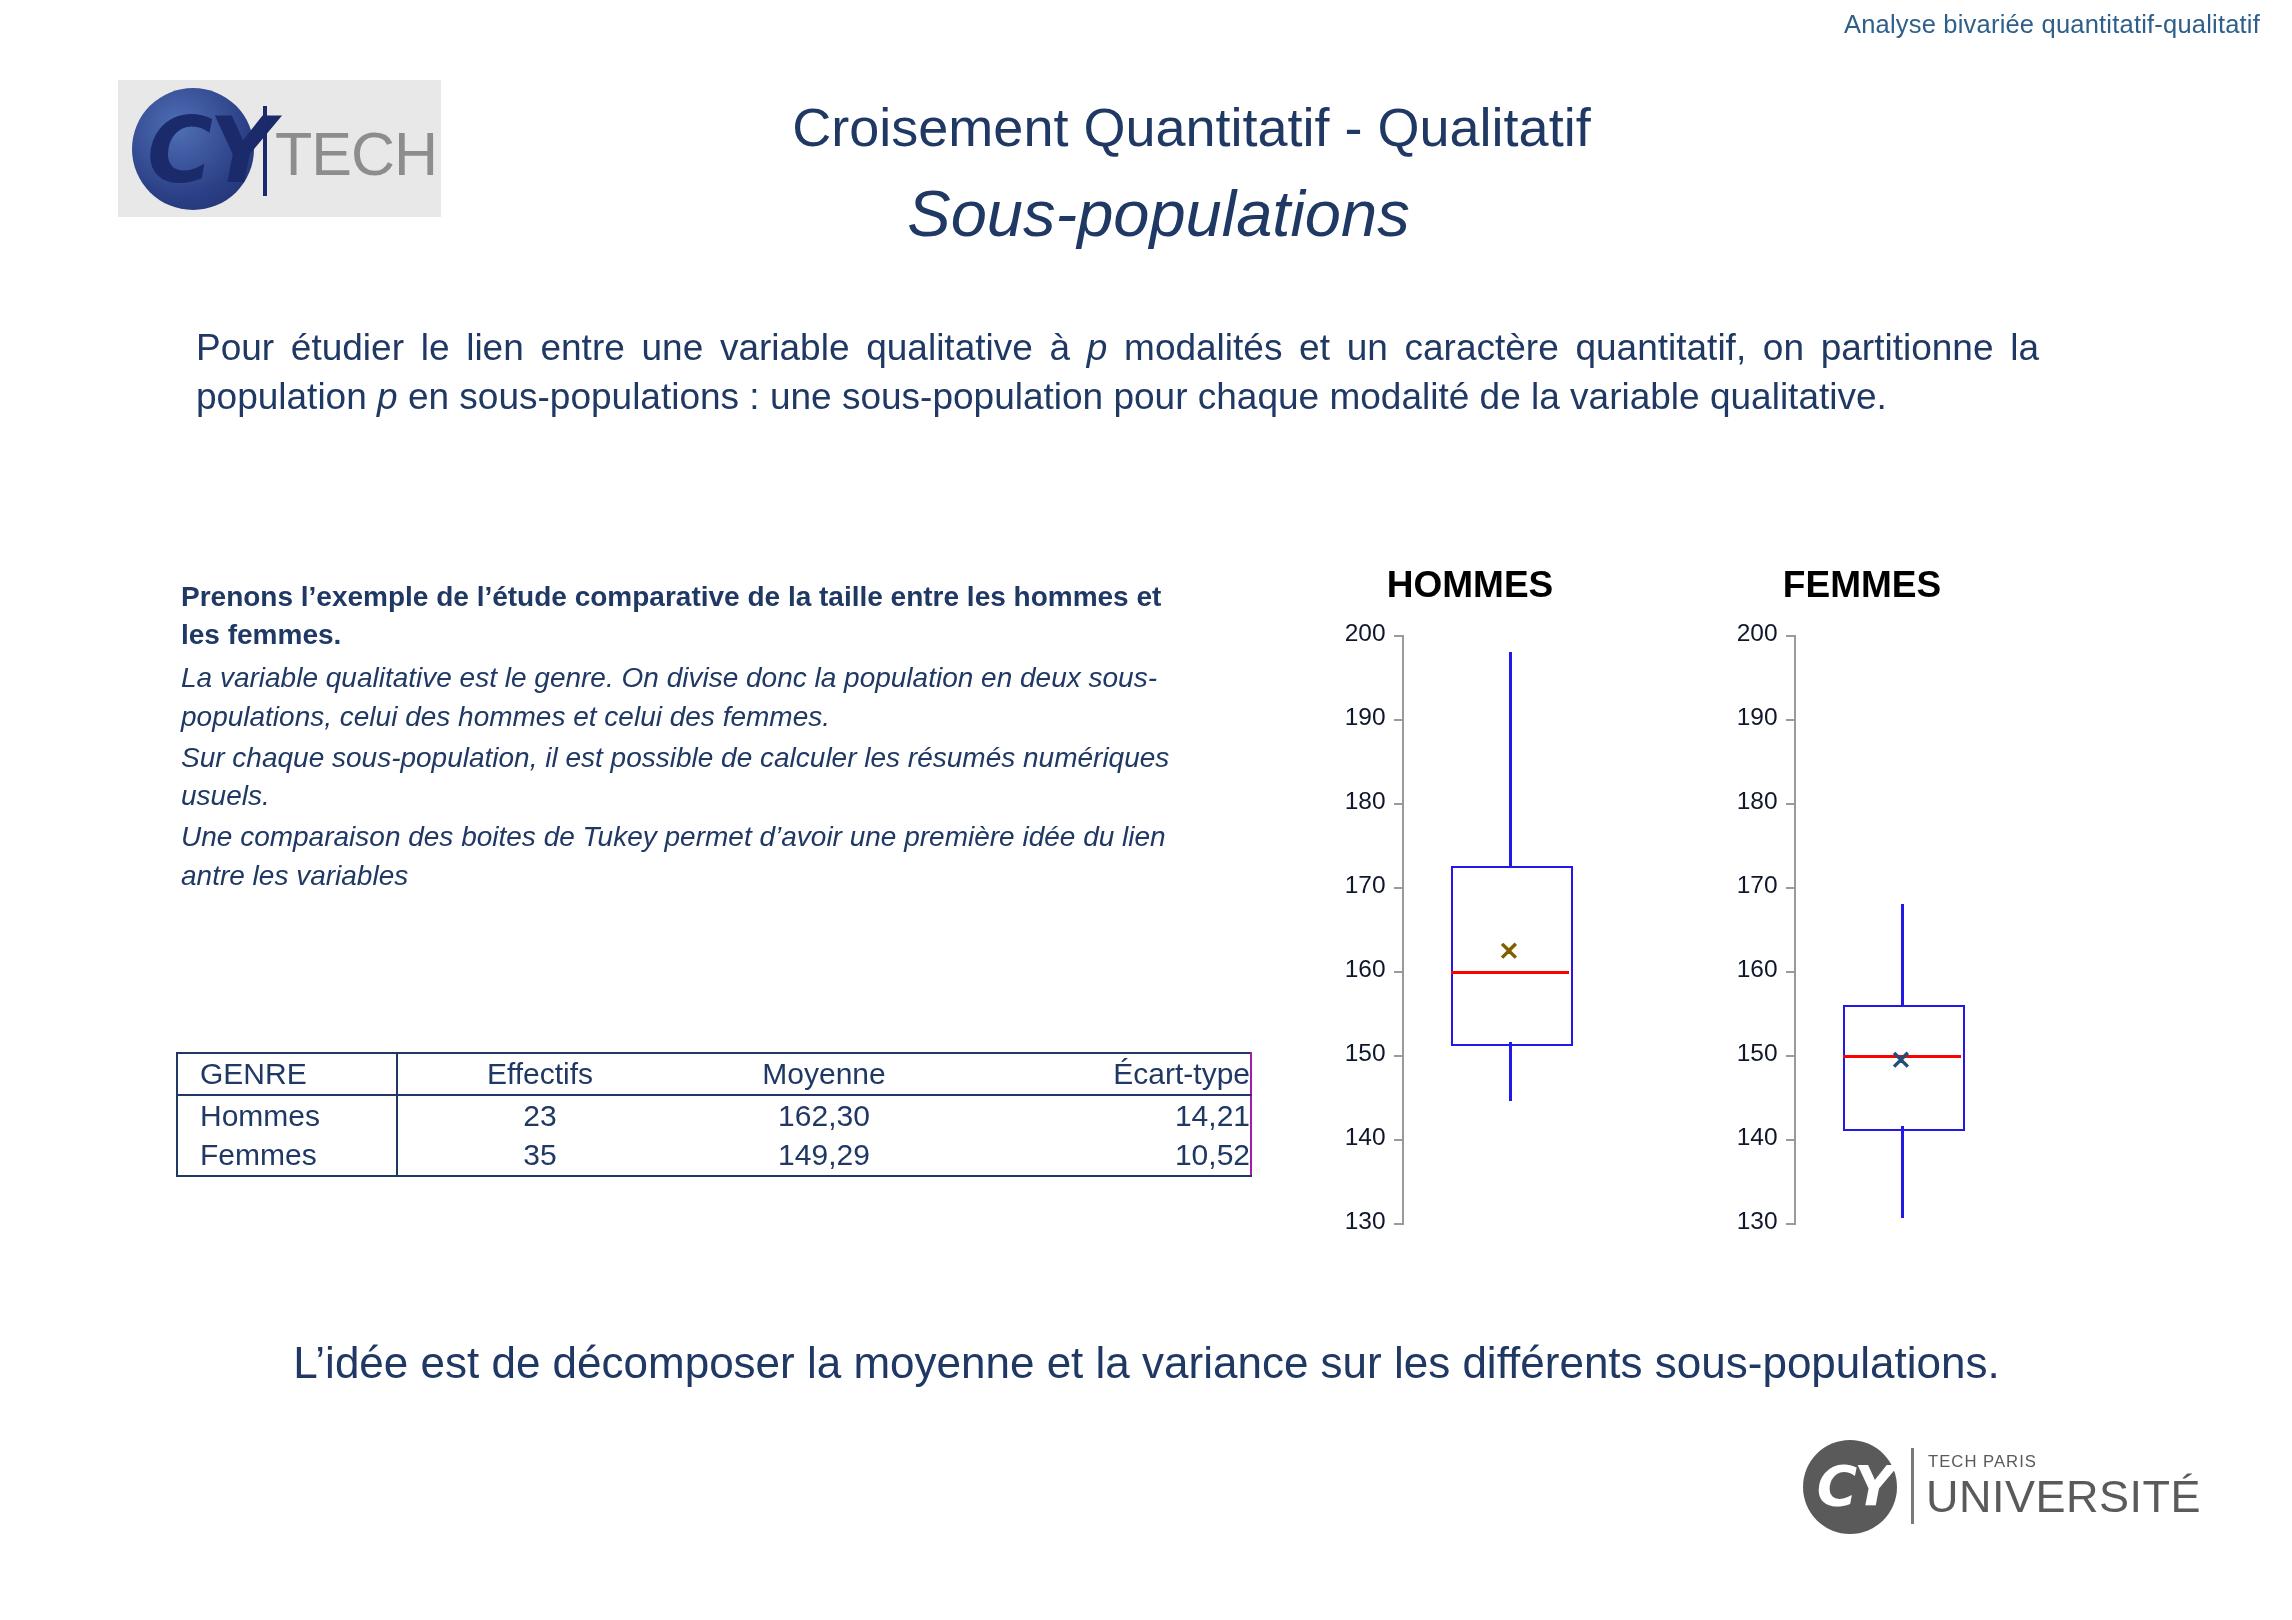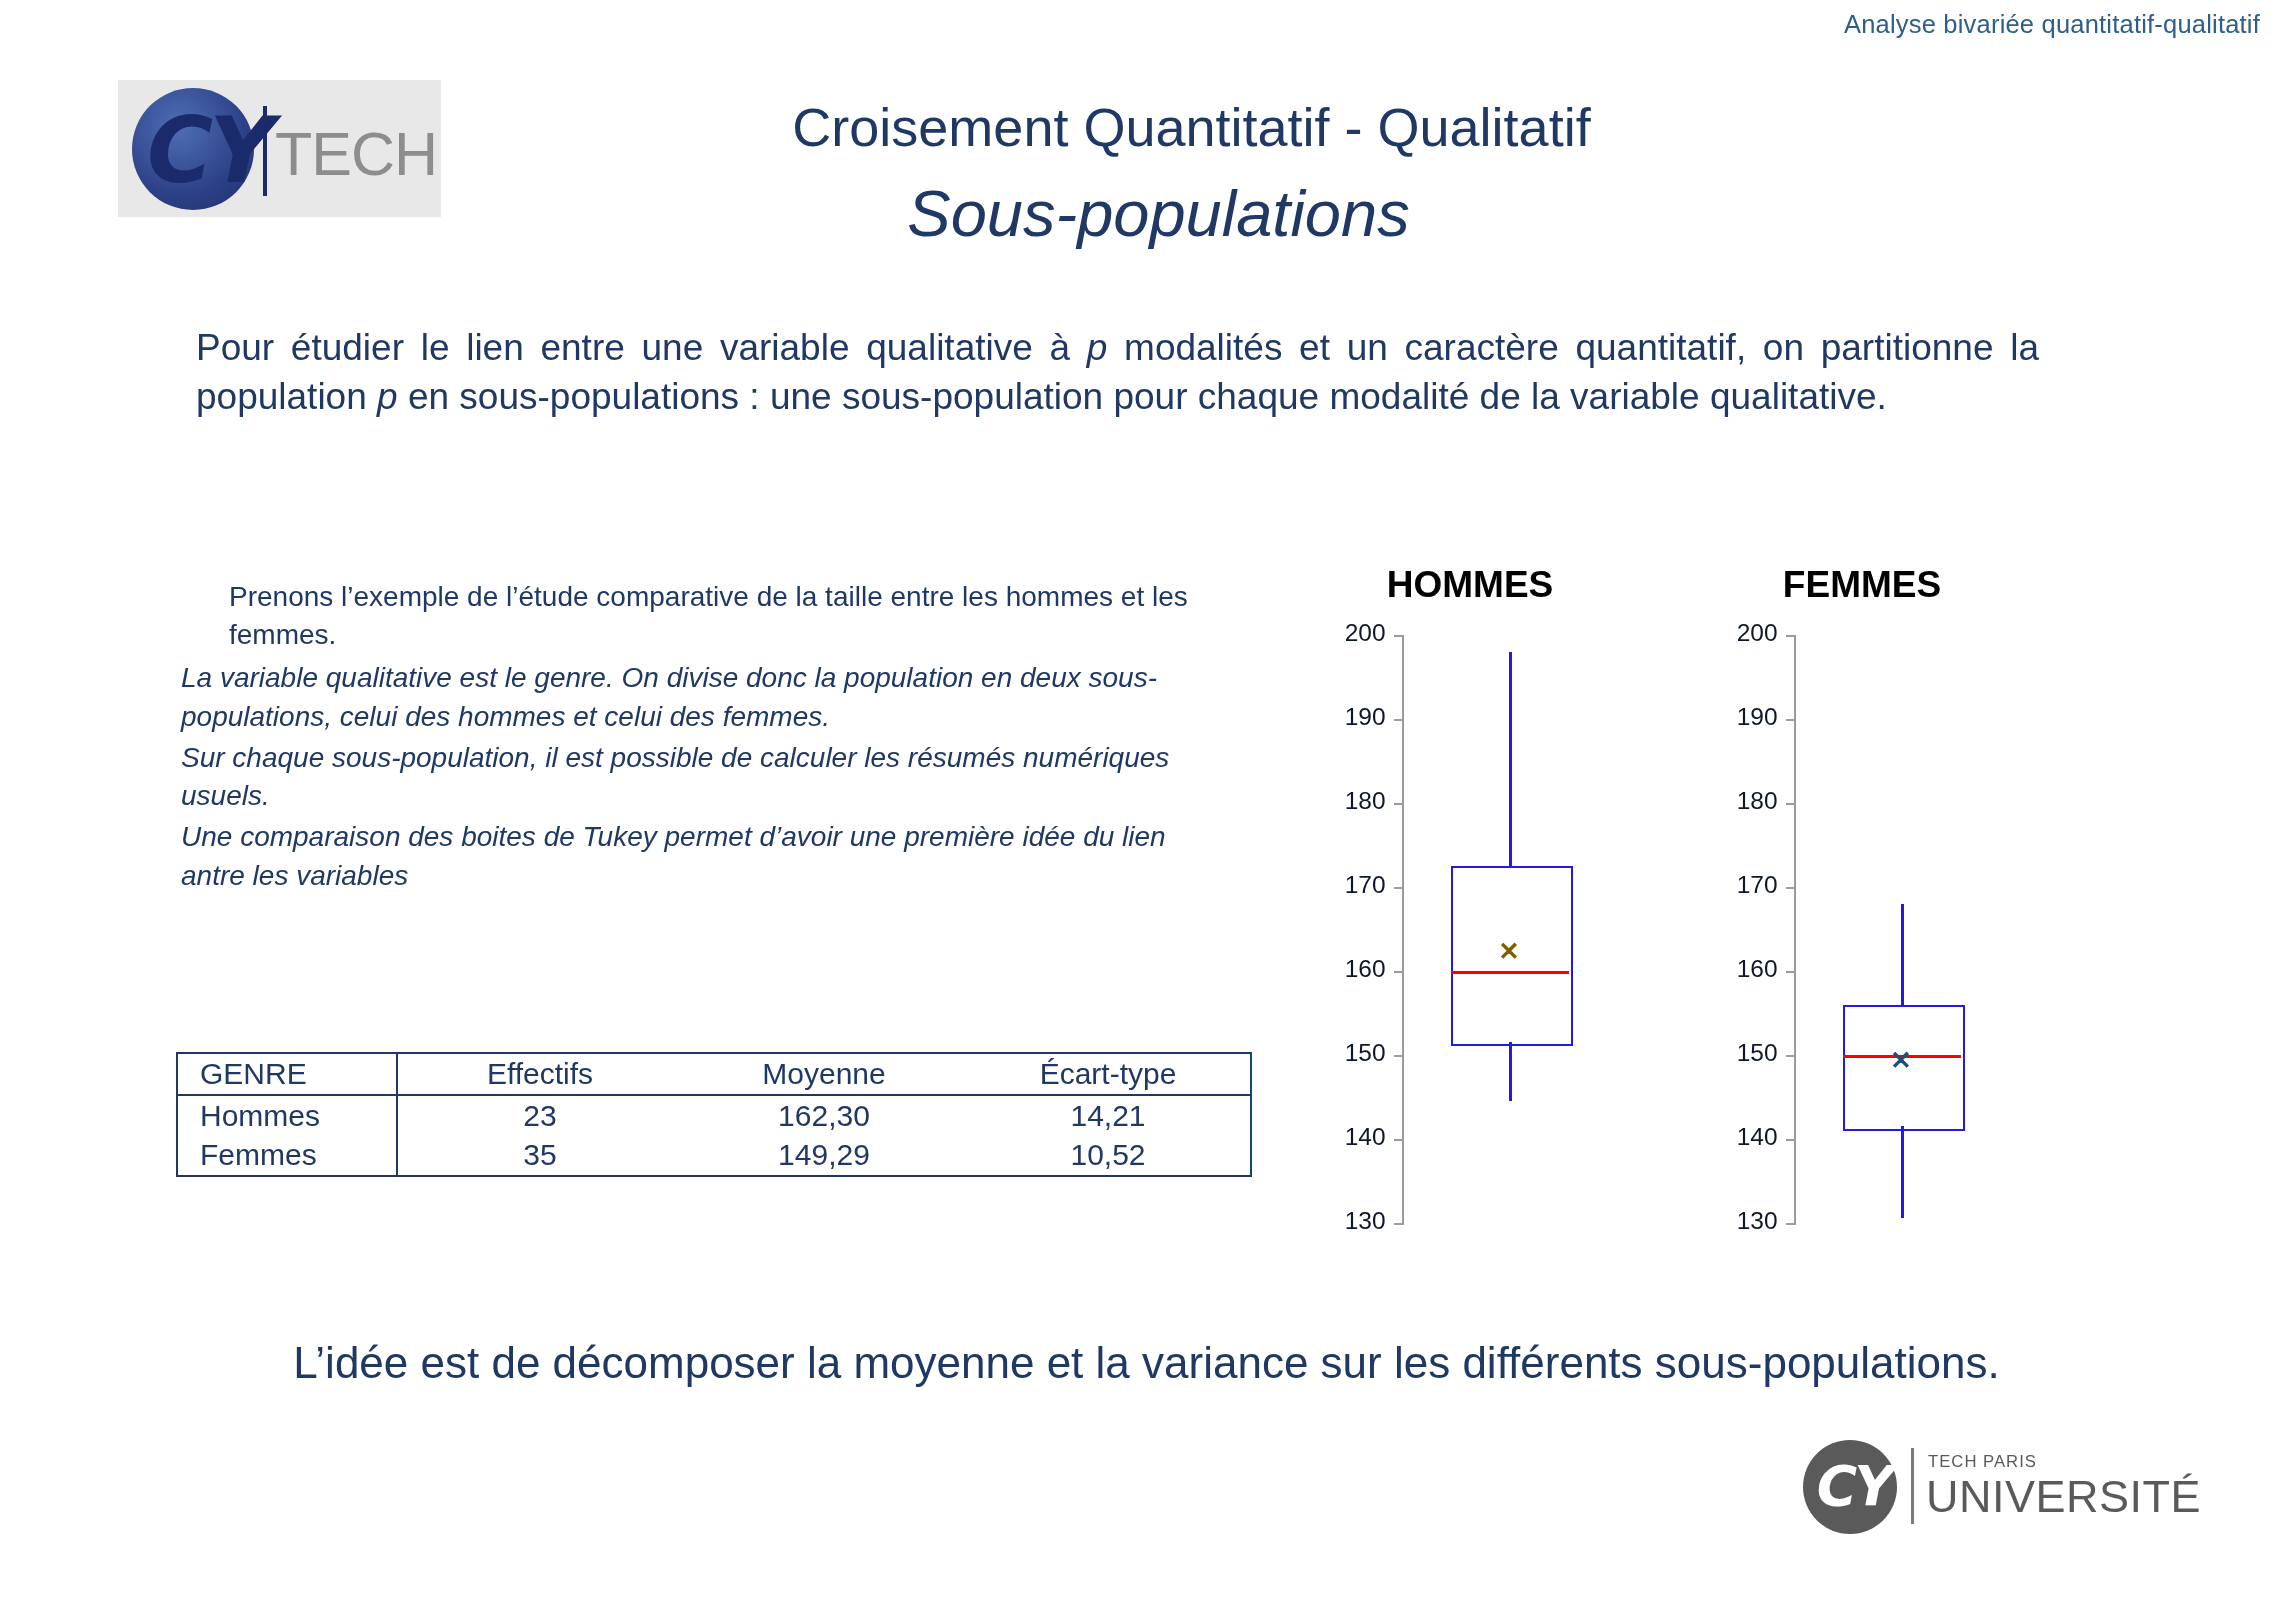--- a/index.html
+++ b/index.html
@@ -110,24 +110,23 @@
   
   .left-block {
     position: absolute;
     top: 578px;
     left: 181px;
     width: 1010px;
     color: #1f3864;
   }
   .left-block .bold-lead {
     font-size: 28px;
-    font-weight: normal;
+    font-weight: bold;
     line-height: 1.35;
     margin-bottom: 5.9px;
-    margin-left: 48px;
   }
   .left-block .italic-par {
     font-size: 28px;
     font-style: italic;
     line-height: 1.38;
     margin: 0 0 2px 0;
   }
 
   
   .stats-table {
@@ -139,21 +138,21 @@
     color: #1f3864;
   }
   .stats-table td, .stats-table th {
     border: 2px solid #1f3864;
     padding: 2.9px 0;
     font-weight: normal;
   }
   .stats-table .c-genre { width: 196px; text-align: left; padding-left: 22px; border-right: 2px solid #1f3864;}
   .stats-table .c-num { width: 284px; text-align: center; border-left: none; border-right: none; }
   .stats-table tr td:first-child { border-left: 2px solid #1f3864; }
-  .stats-table tr td:last-child { border-right: 2px solid #0c4a6e; }
+  .stats-table tr td:last-child { border-right: 2px solid #a21caf; text-align: right; }
   .stats-table thead td { border-bottom: 2px solid #1f3864; }
   .stats-table tbody td { border-top: none; border-bottom: none; }
   .stats-table tbody tr:last-child td { border-bottom: 2px solid #1f3864; }
 
   
   .bottom-line {
     position: absolute;
     top: 1338px;
     left: 0;
     width: 100%;

